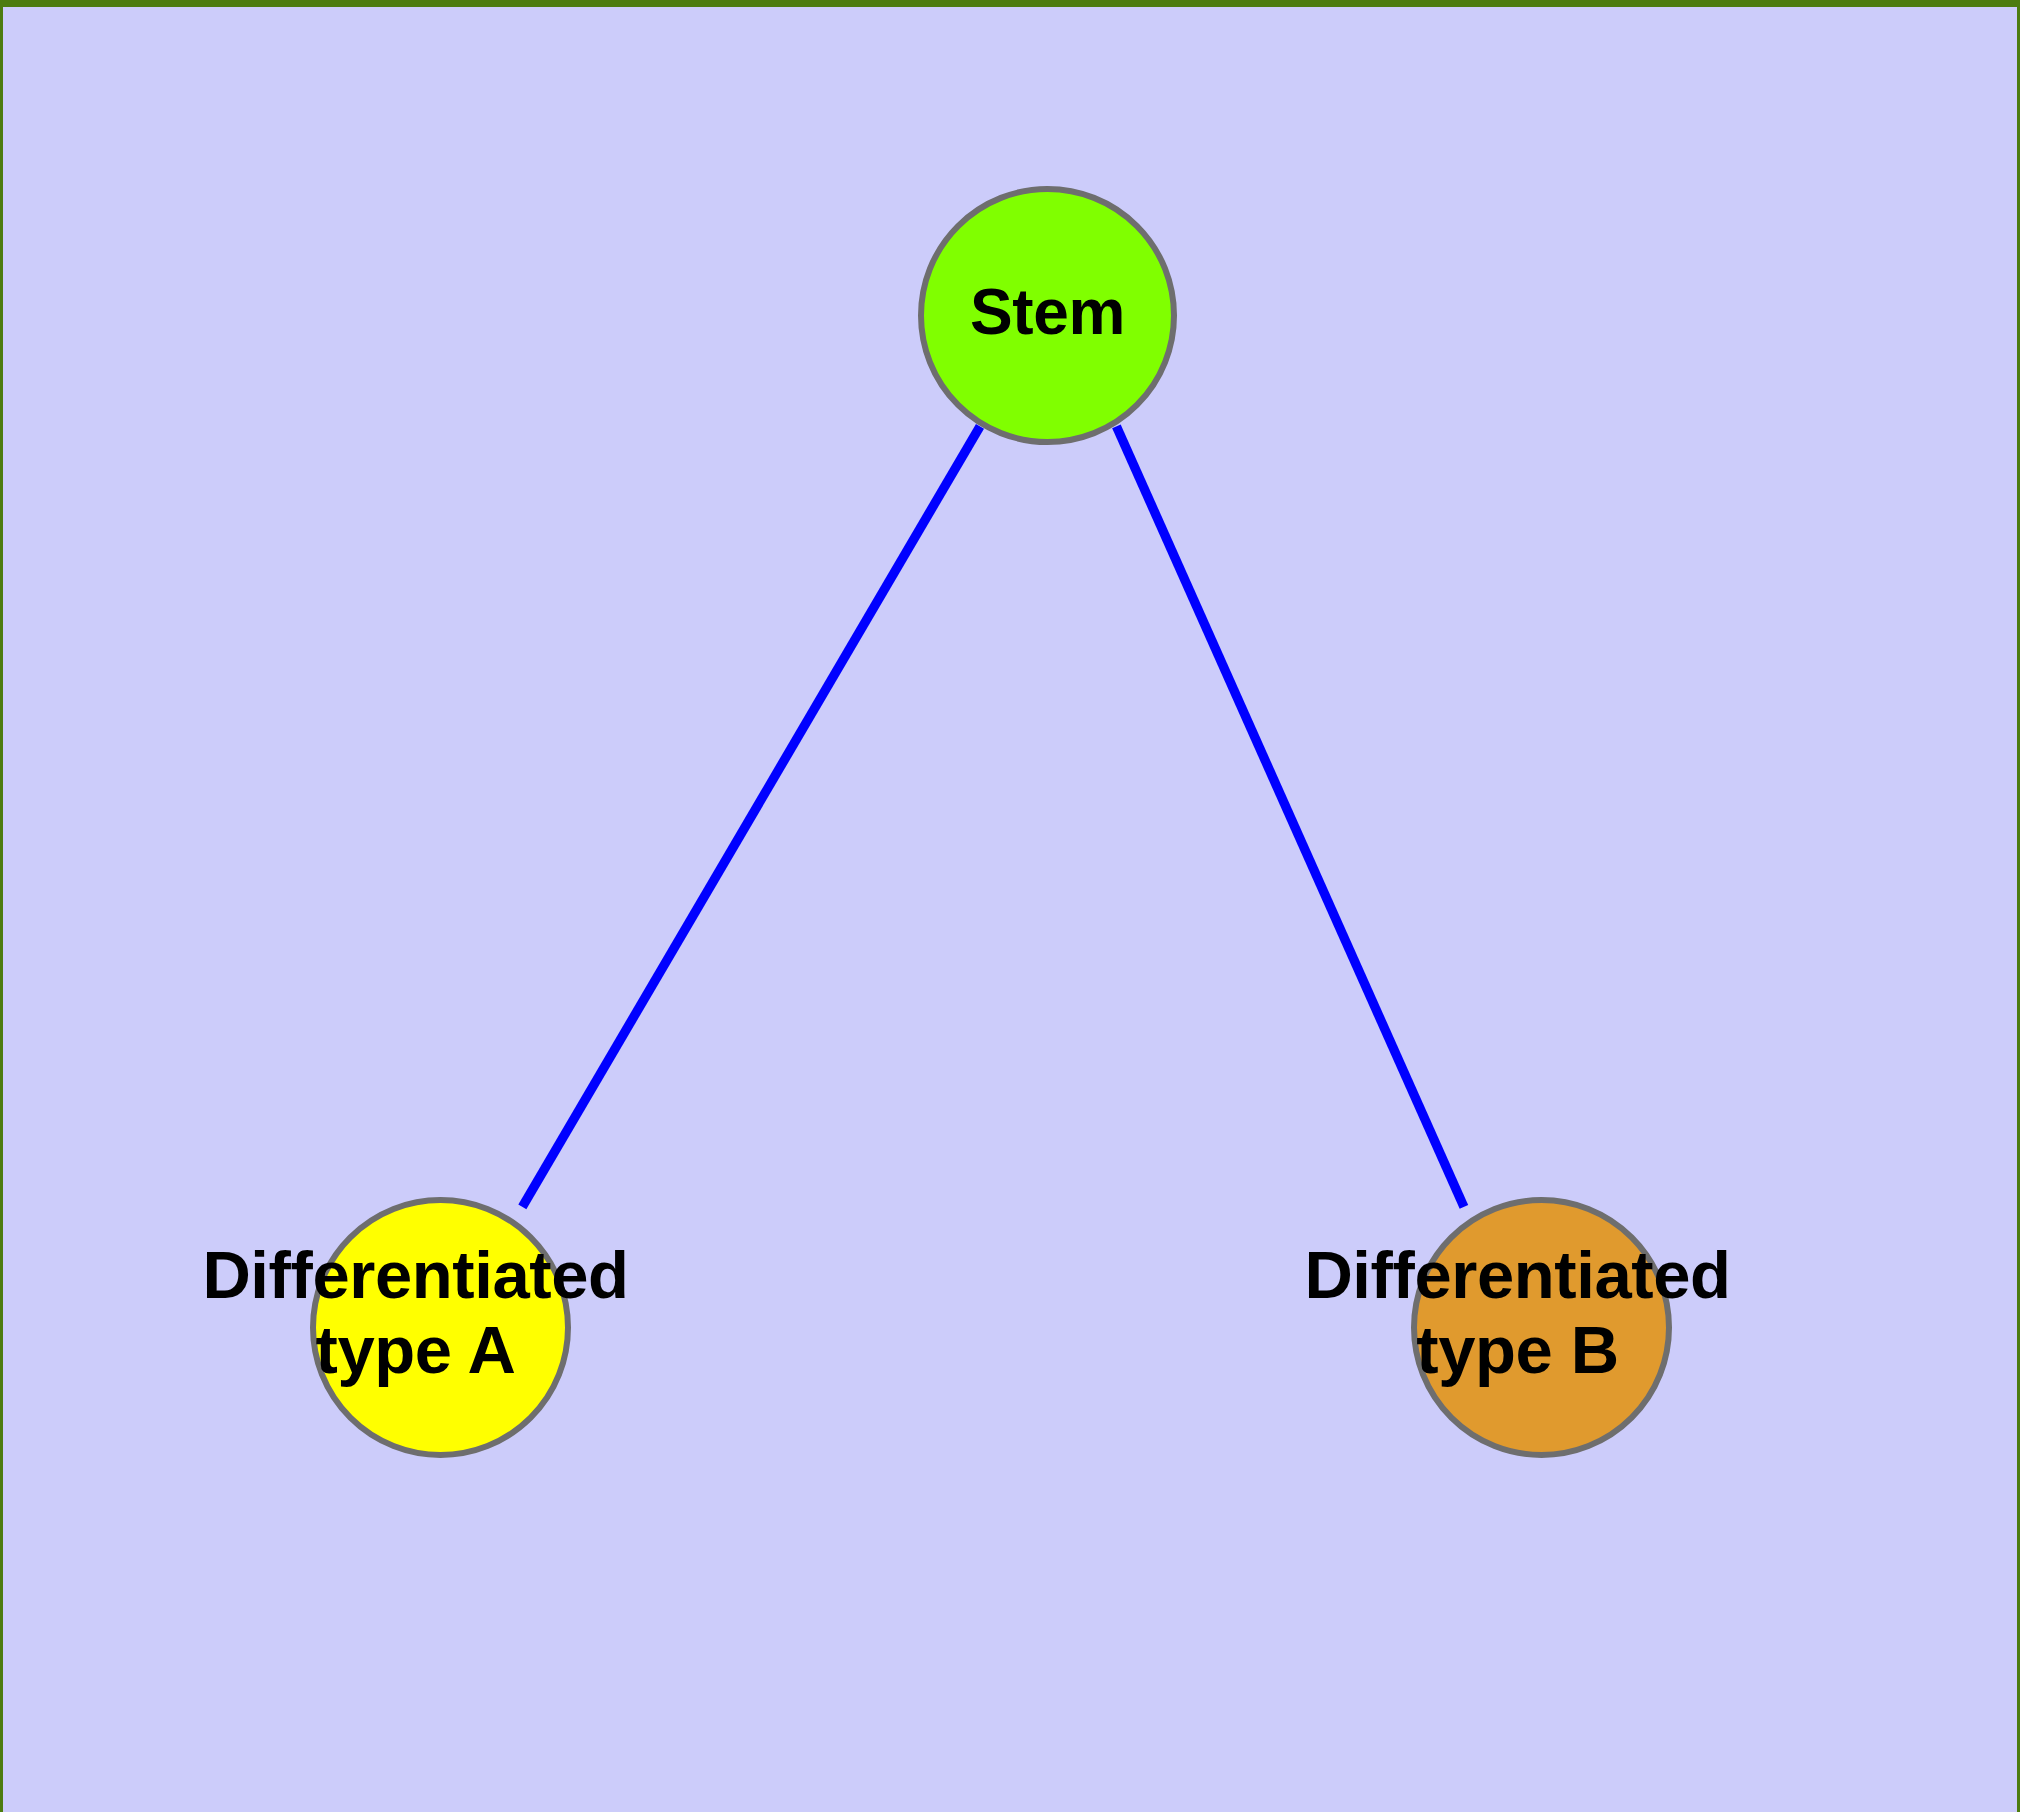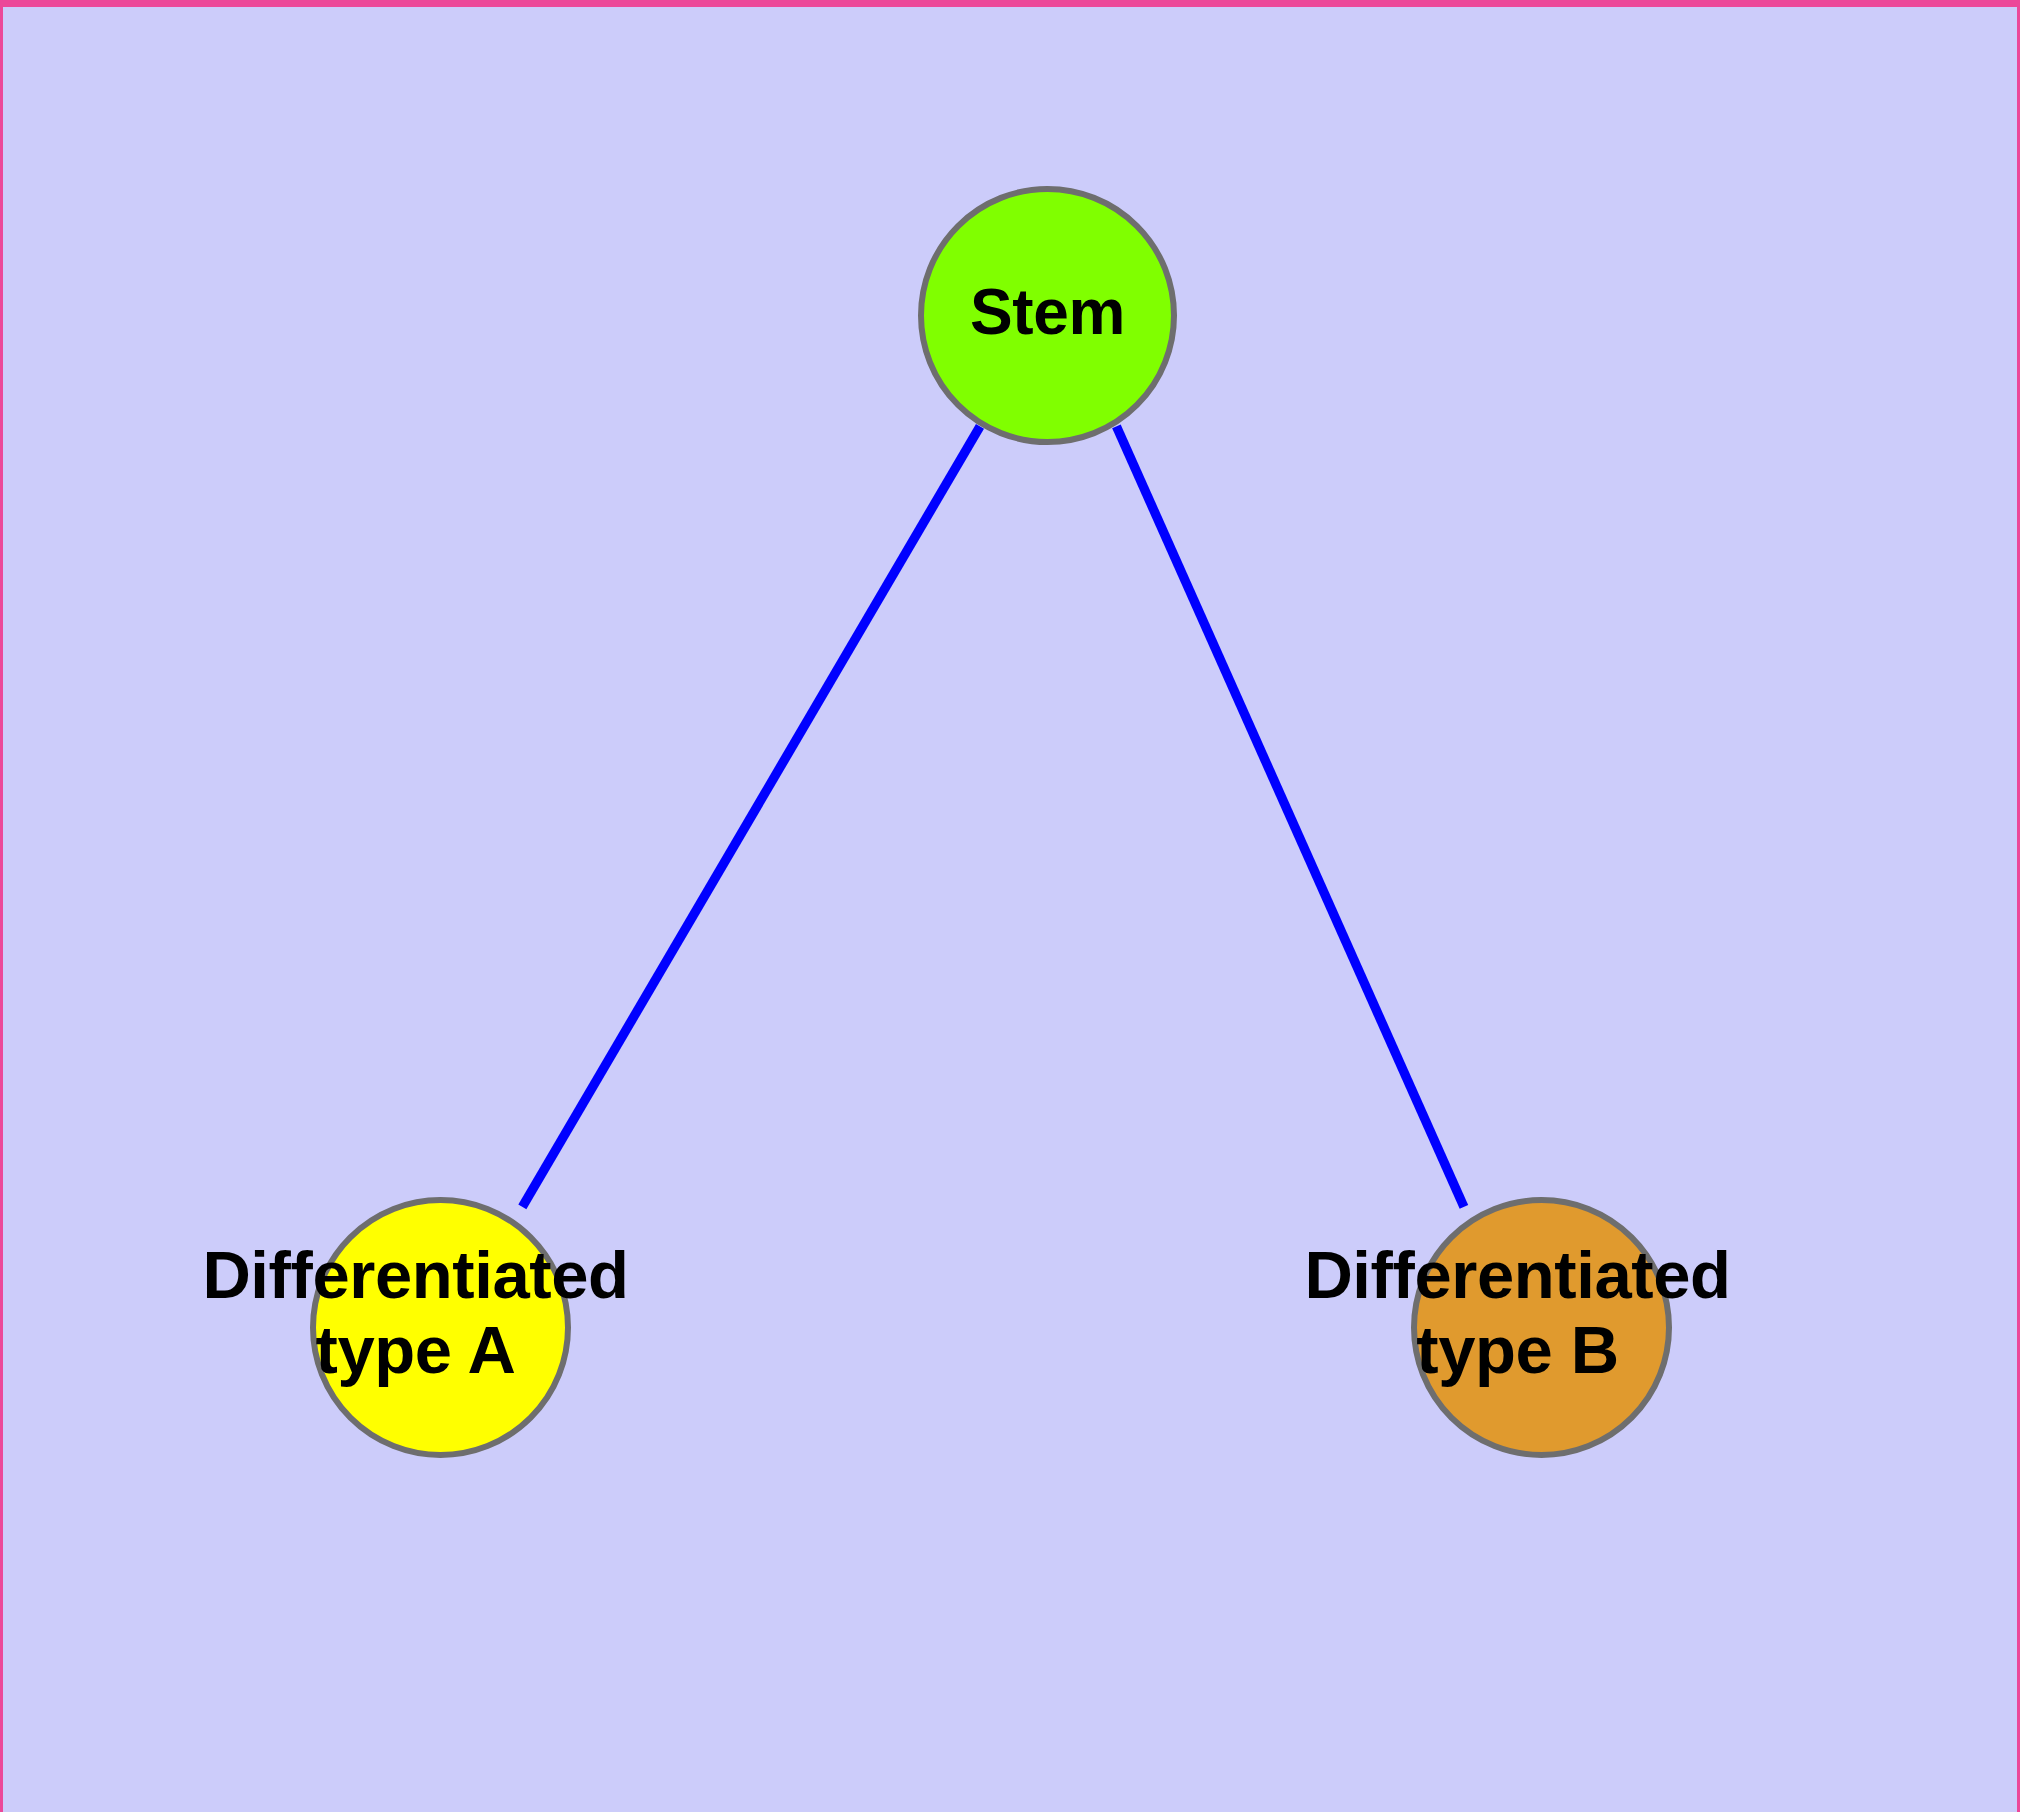--- a/index.html
+++ b/index.html
@@ -12,21 +12,21 @@
     width: 2021px;
     height: 1812px;
     overflow: hidden;
     font-family: "Liberation Sans", sans-serif;
   }
 
   #graph-canvas {
     position: relative;
     width: 2021px;
     height: 1812px;
-    background: #ec4899;
+    background: #4d7c0f;
     overflow: hidden;
   }
 
   
   #plot-plane {
     position: absolute;
     left: 3.4px;
     top: 6.8px;
     width: 2014px;
     height: 1805px;

